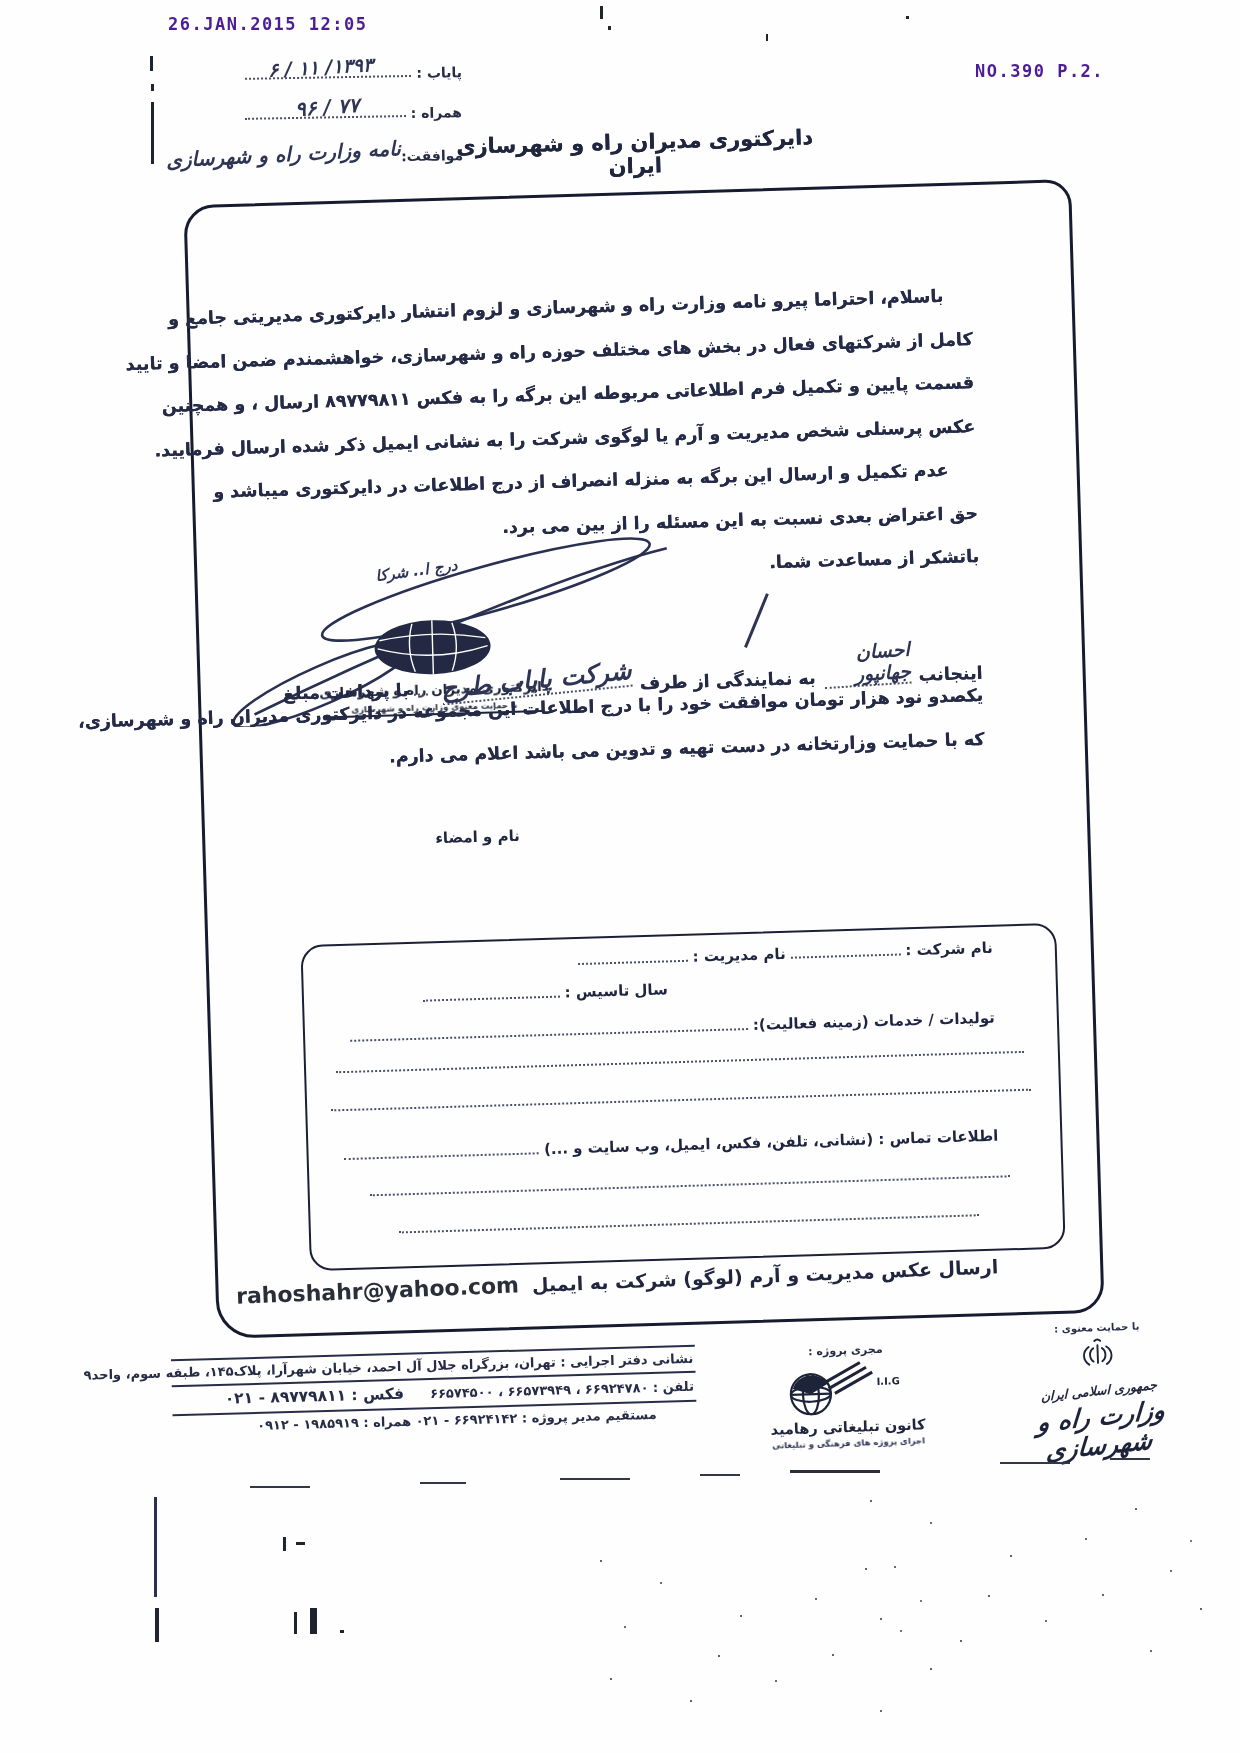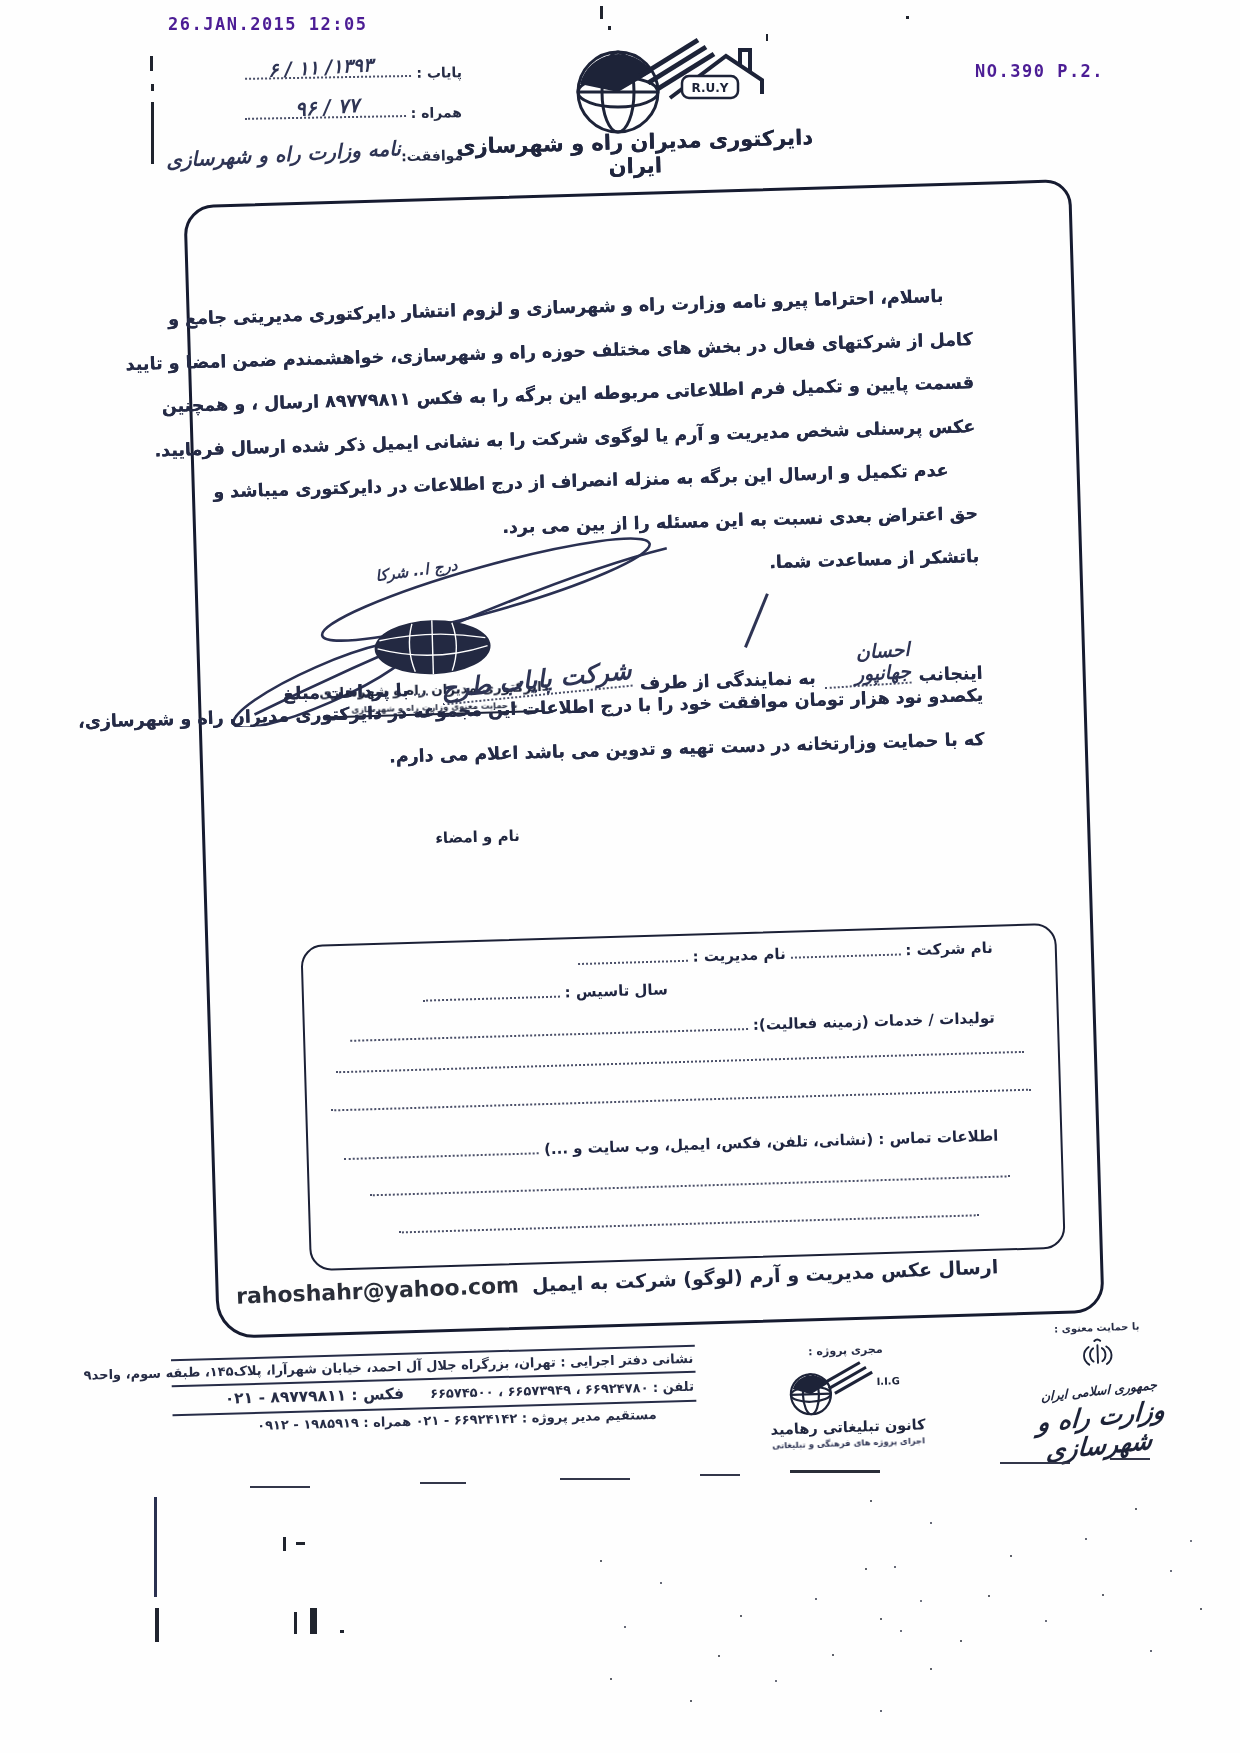--- a/index.html
+++ b/index.html
@@ -48,40 +48,20 @@
     <span class="lbl">همراه :</span>
     <span class="dotfill"></span>
   </div>
   <div class="abs hw rtl" style="left:295px;top:95px;font-size:20px;transform:rotate(-4deg);">۷۷ / ۹۶</div>
 
   <div class="abs rtl hrow" style="left:135px;top:142px;width:328px;transform:rotate(-1deg);">
     <span class="lbl">موافقت:</span>
     <span class="hw" style="font-size:20px;white-space:nowrap;letter-spacing:-1px;transform:rotate(-2deg);">نامه وزارت راه و شهرسازی</span>
   </div>
 
-  <div class="abs" style="left:540px;top:36px;width:240px;height:102px;">
-    <svg width="240" height="102" viewBox="0 0 240 102">
-      <g stroke="#1d2338" fill="none" stroke-width="3">
-        <circle cx="78" cy="56" r="40"></circle>
-        <ellipse cx="78" cy="56" rx="40" ry="15"></ellipse>
-        <ellipse cx="78" cy="56" rx="16" ry="40"></ellipse>
-        <line x1="38" y1="56" x2="118" y2="56"></line>
-      </g>
-      <path d="M40 48 A40 40 0 0 1 112 36 L78 56 Z" fill="#1d2338"></path>
-      <g stroke="#1d2338" stroke-width="5">
-        <line x1="100" y1="40" x2="158" y2="4"></line>
-        <line x1="108" y1="47" x2="166" y2="11"></line>
-        <line x1="116" y1="54" x2="174" y2="18"></line>
-      </g>
-      <path d="M130 62 L186 20 L222 44 L222 58" stroke="#1d2338" stroke-width="4" fill="none"></path>
-      <path d="M200 30 L200 14 L210 14 L210 37" stroke="#1d2338" stroke-width="4" fill="none"></path>
-      <rect x="142" y="40" width="56" height="22" rx="7" fill="#ffffff" stroke="#1d2338" stroke-width="2.5"></rect>
-      <text x="170" y="56" font-size="12" font-weight="bold" fill="#1d2338" text-anchor="middle">R.U.Y</text>
-    </svg>
-  </div>
   <div class="abs rtl" style="left:455px;top:130px;width:360px;text-align:center;font-size:21px;font-weight:bold;color:#20263e;transform:rotate(-1.5deg);text-shadow:0 0 0.6px #20263e;">دایرکتوری مدیران راه و شهرسازی ایران</div>
 
   <div class="letter-box">
 
     <div class="abs rtl" style="right:100px;top:100px;width:700px;">
       <div class="bodyline indent">باسلام، احتراما پیرو نامه وزارت راه و شهرسازی و لزوم انتشار دایرکتوری مدیریتی جامع و</div>
       <div class="bodyline">کامل از شرکتهای فعال در بخش های مختلف حوزه راه و شهرسازی، خواهشمندم ضمن امضا و تایید</div>
       <div class="bodyline">قسمت پایین و تکمیل فرم اطلاعاتی مربوطه این برگه را به فکس ۸۹۷۷۹۸۱۱ ارسال ، و همچنین</div>
       <div class="bodyline">عکس پرسنلی شخص مدیریت و آرم یا لوگوی شرکت را به نشانی ایمیل ذکر شده ارسال فرمایید.</div>
       <div class="bodyline indent">عدم تکمیل و ارسال این برگه به منزله انصراف از درج اطلاعات در دایرکتوری میباشد و</div>

